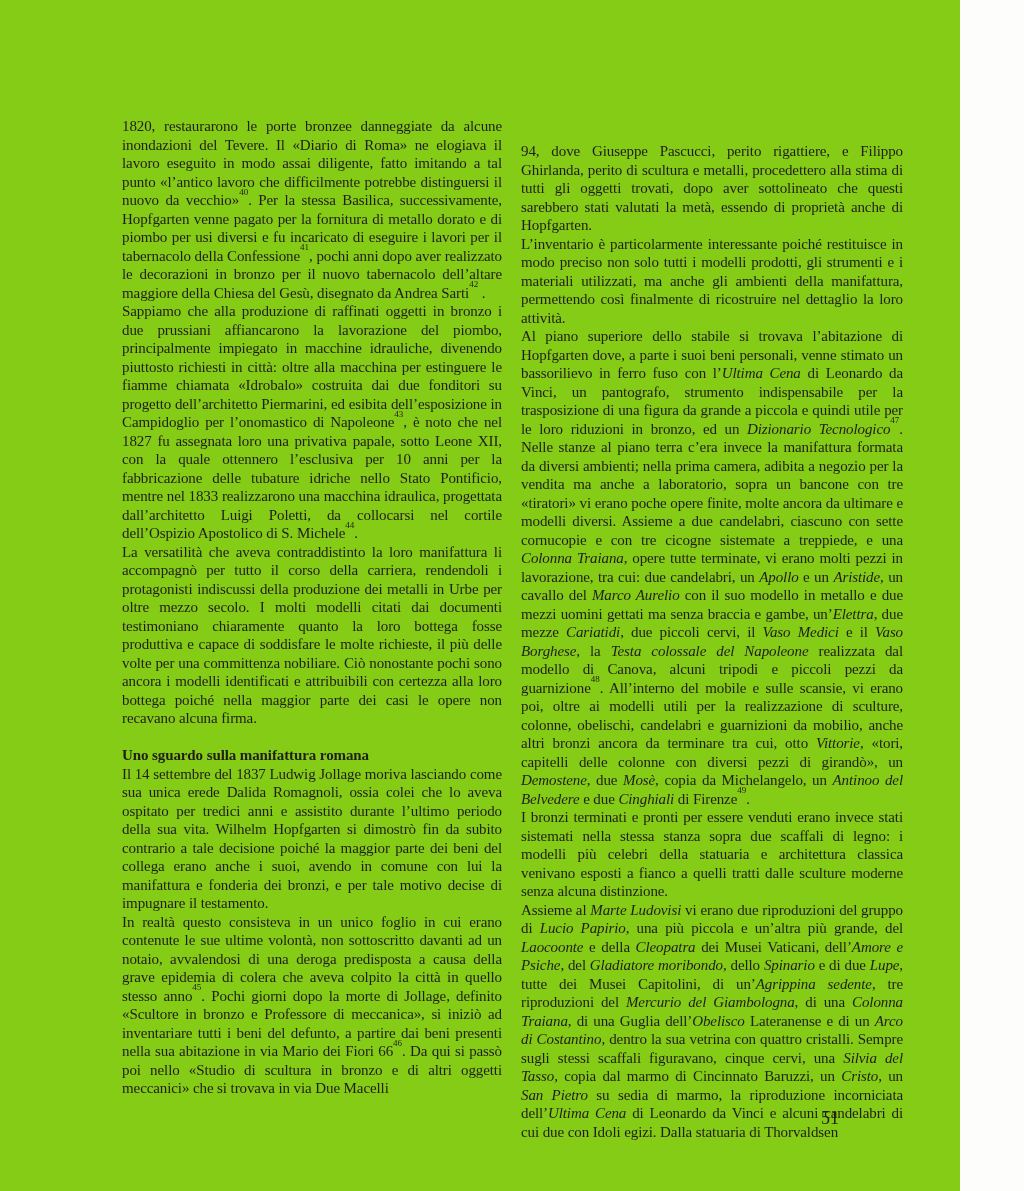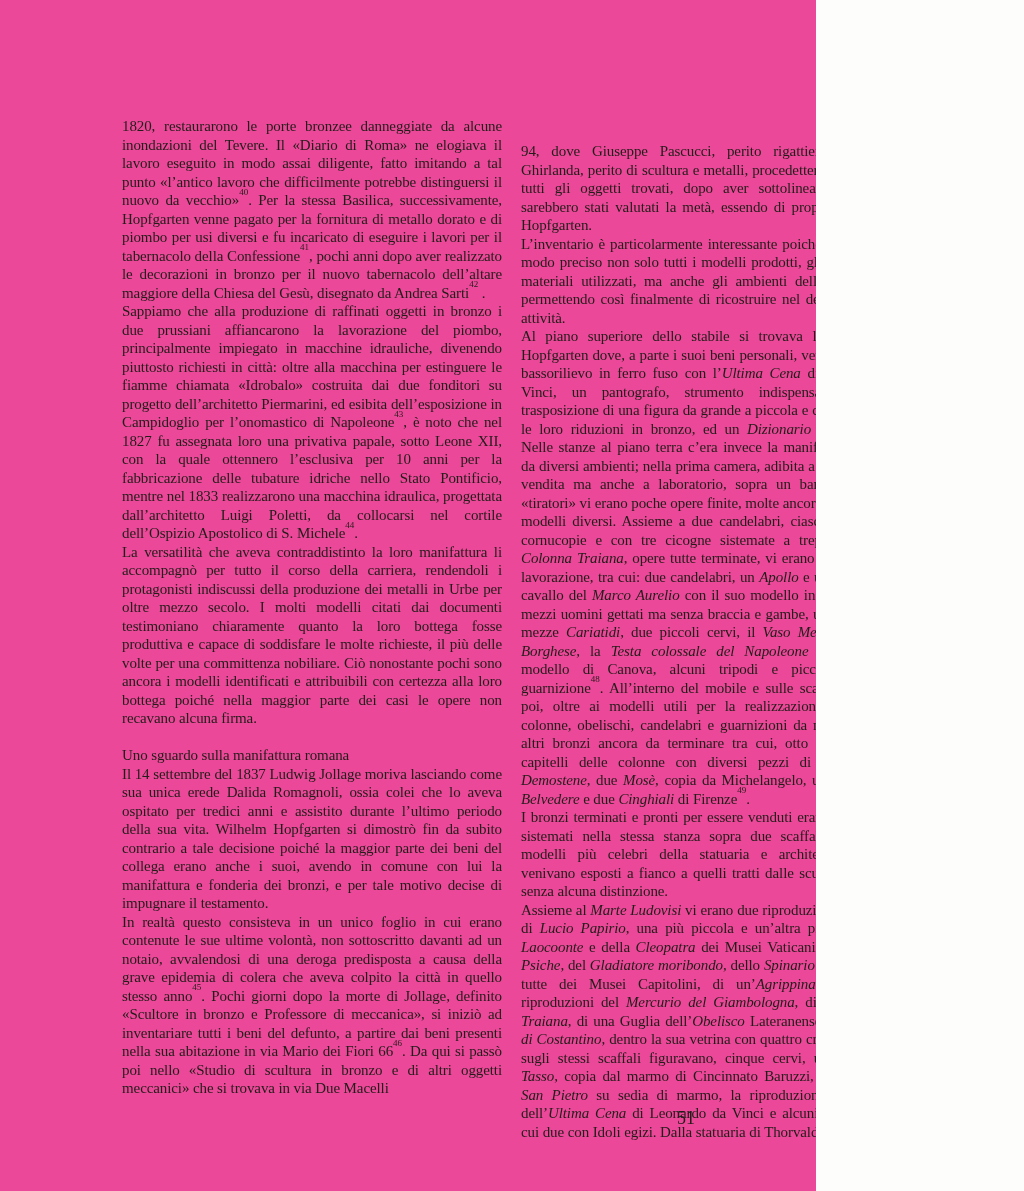--- a/index.html
+++ b/index.html
@@ -5,41 +5,41 @@
   html, body { margin: 0; padding: 0; }
   body {
     width: 1024px; height: 1191px;
     background: #fdfdfc;
     font-family: "Liberation Serif", "DejaVu Serif", serif;
     color: #211d19;
     -webkit-font-smoothing: antialiased;
   }
   .page {
     position: relative;
-    width: 816px; height: 1191px;
+    width: 960px; height: 1191px;
     overflow: hidden;
-    background: #ec4899;
+    background: #84cc16;
   }
   .column {
     position: absolute;
     top: 117px;
     text-align: justify;
     font-size: 15px;
     line-height: 18.5px;
     letter-spacing: -0.1px;
     hyphens: none;
   }
   .column.left  { left: 122px; width: 380px; }
   .column.right { left: 521px; width: 382px; margin-top: 25px; }
   .para { margin: 0; }
   .section-heading {
     margin: 18.5px 0 0 0;
     font-size: 15px;
     line-height: 18.5px;
-    font-weight: 400;
+    font-weight: 700;
   }
   sup {
     font-size: 9px;
     line-height: 0;
     position: relative;
     top: -4.5px;
     letter-spacing: 0;
   }
   i { }
   .page-number {

